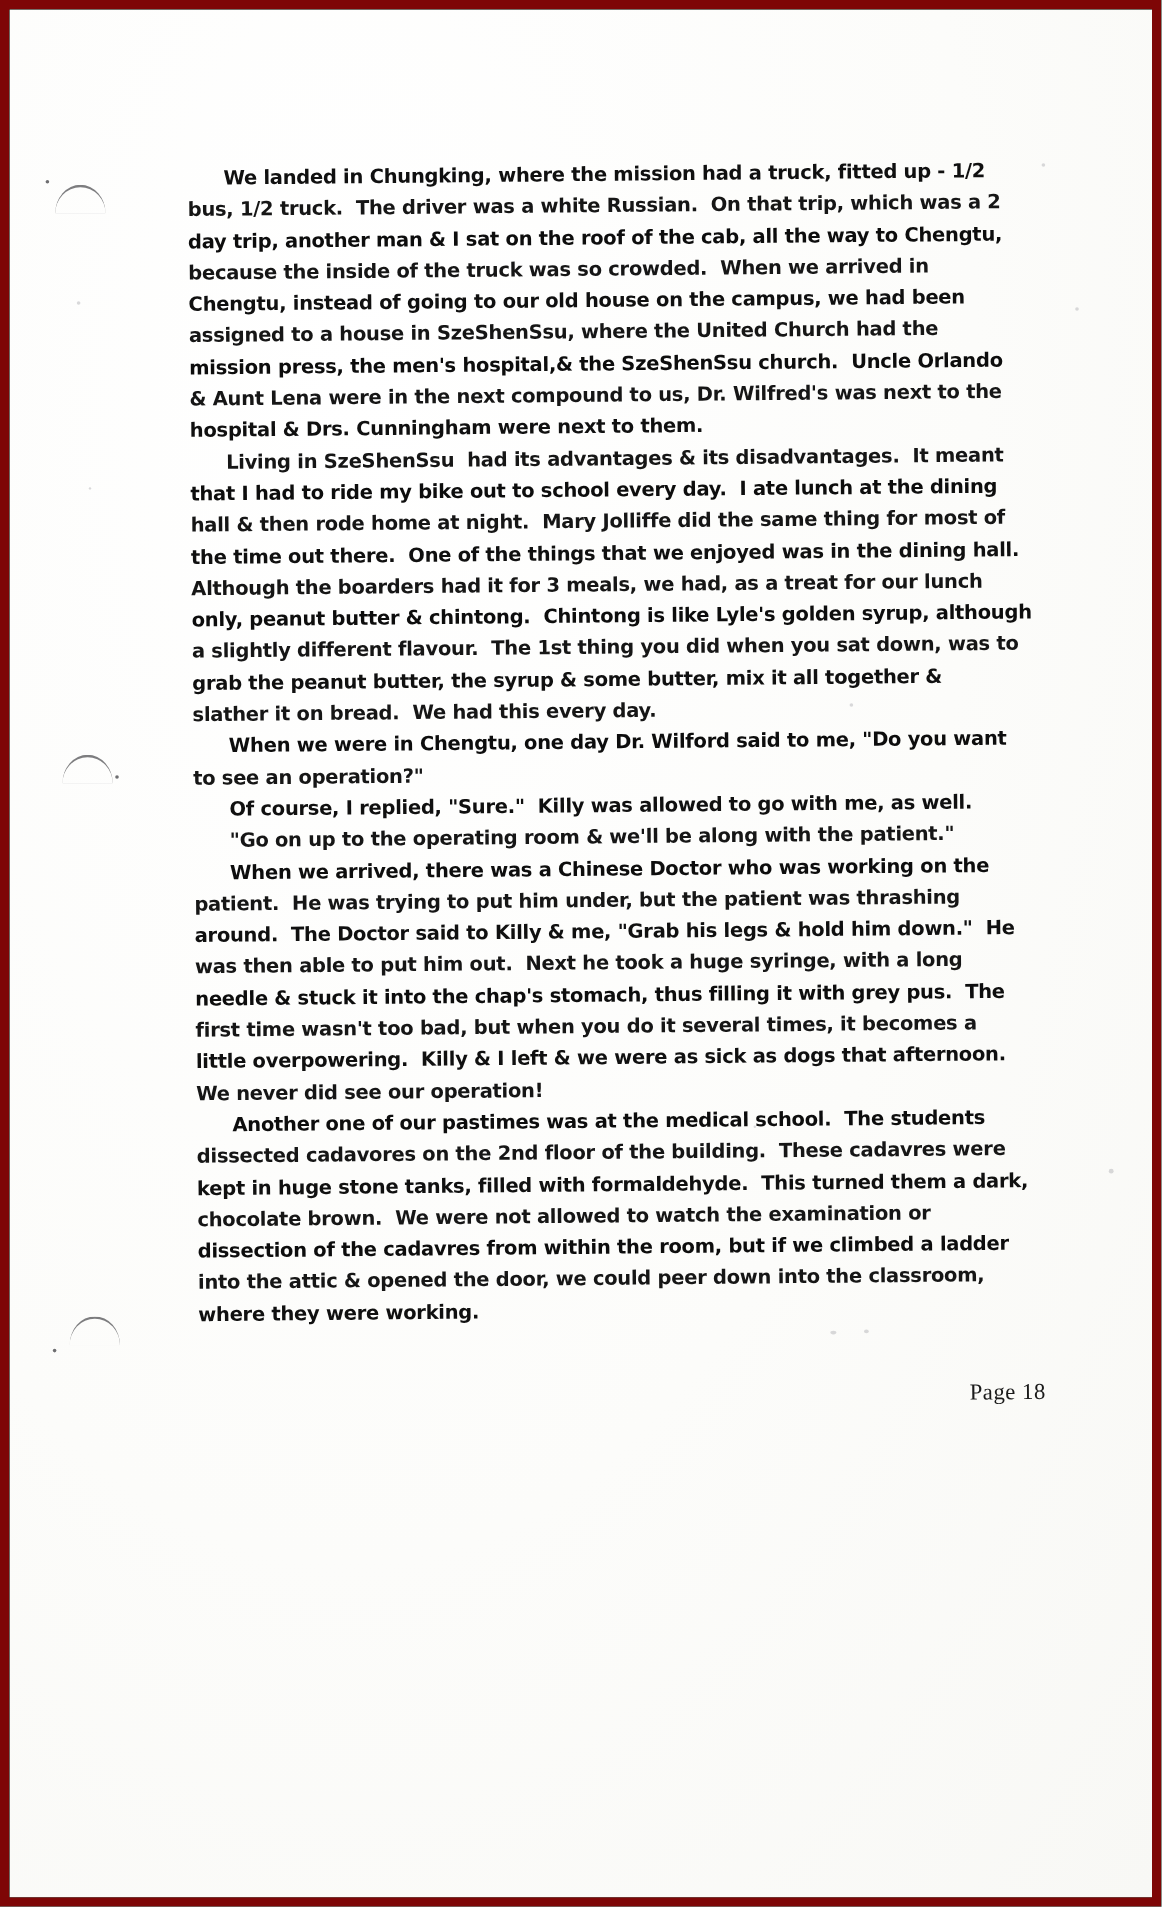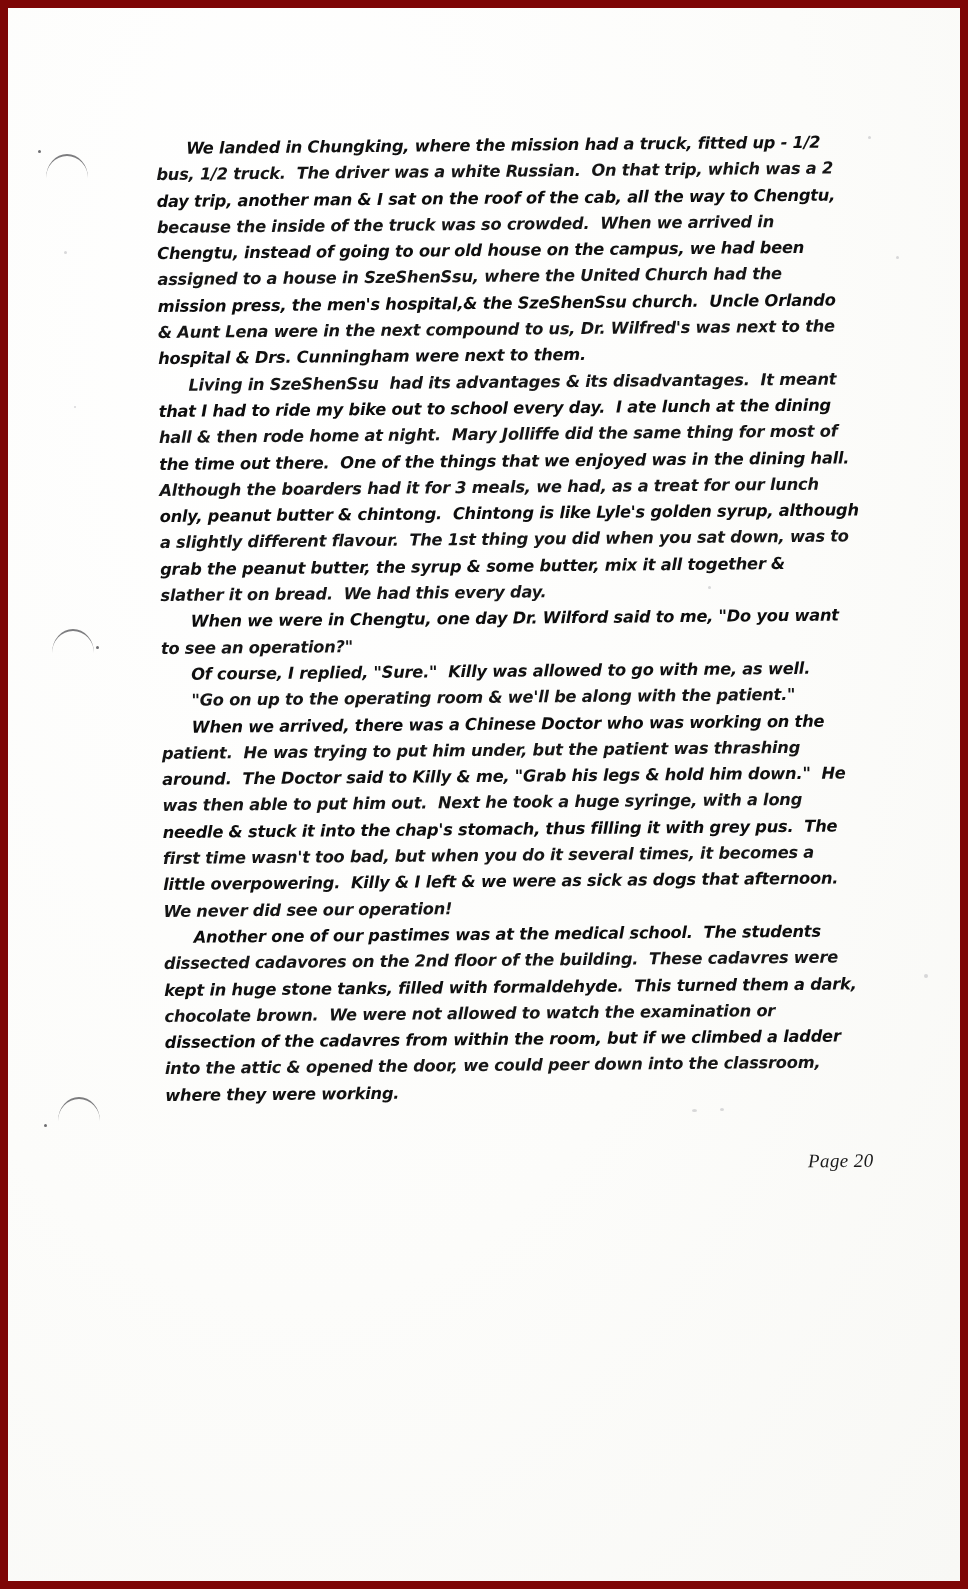--- a/index.html
+++ b/index.html
@@ -10,21 +10,20 @@
 
   #page {
     position: relative;
     width: 968px;
     height: 1589px;
     background: #14b8a6;
     border: 8px solid #7e0606;
     box-sizing: border-box;
     overflow: hidden;
     font-family: "DejaVu Sans", sans-serif;
-    font-style: italic;
   }
 
   
   #paper {
     position: absolute;
     inset: 0;
     background:
       radial-gradient(ellipse at 30% 20%, #ffffff 0%, #fcfcfa 55%, #f8f8f5 100%);
   }
 
@@ -175,15 +174,15 @@
         <span class="line ink-c indent">Another one of our pastimes was at the medical school.  The students</span>
         <span class="line ink-b">dissected cadavores on the 2nd floor of the building.  These cadavres were</span>
         <span class="line ink-a">kept in huge stone tanks, filled with formaldehyde.  This turned them a dark,</span>
         <span class="line ink-b">chocolate brown.  We were not allowed to watch the examination or</span>
         <span class="line ink-c">dissection of the cadavres from within the room, but if we climbed a ladder</span>
         <span class="line ink-b">into the attic &amp; opened the door, we could peer down into the classroom,</span>
         <span class="line ink-a">where they were working.</span>
       </p>
     </div>
 
-  <div id="page-number">Page 20</div>
+  <div id="page-number">Page 18</div>
 
 </div>
 
 </body></html>

